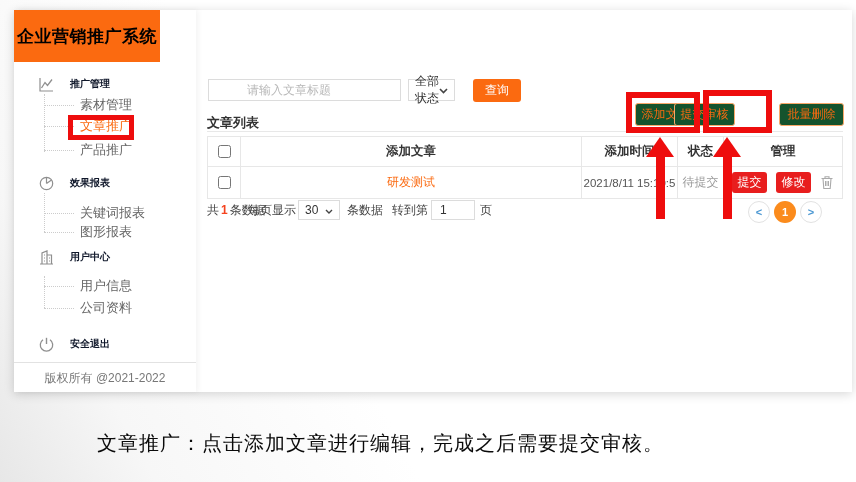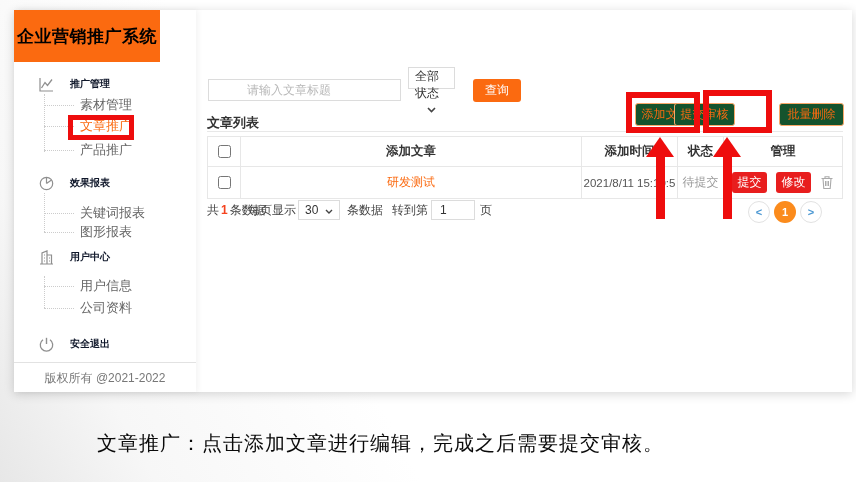--- a/index.html
+++ b/index.html
@@ -158,21 +158,21 @@
         <span>安全退出</span>
       </div>
 
       <div class="side-divider" style="top:352px;"></div>
       <div class="copyright" style="top:360px;">版权所有 @2021-2022</div>
     </div>
 
 
     <input class="txt-input abs" style="left: 194px; top: 69px; width: 193px; height: 22px; padding-left: 38px;" placeholder="请输入文章标题">
 
-    <div class="fake-select abs" style="left:394px; top:57px; width:47px; height:22px;flex-direction:column;">
+    <div class="fake-select abs" style="left:394px; top:69px; width:47px; height:22px;">
       <span>全部状态</span>
       <span>
         <svg width="9" height="6" viewBox="0 0 9 6">
             <path d="M1 1 L4.5 4.5 L8 1" fill="none" stroke="#444" stroke-width="1.6"></path>
           </svg>
       </span>
     </div>
 
     <button class="btn-solid abs" style="left:459px; top:69px; width:48px; height:23px;">查询</button>
 

